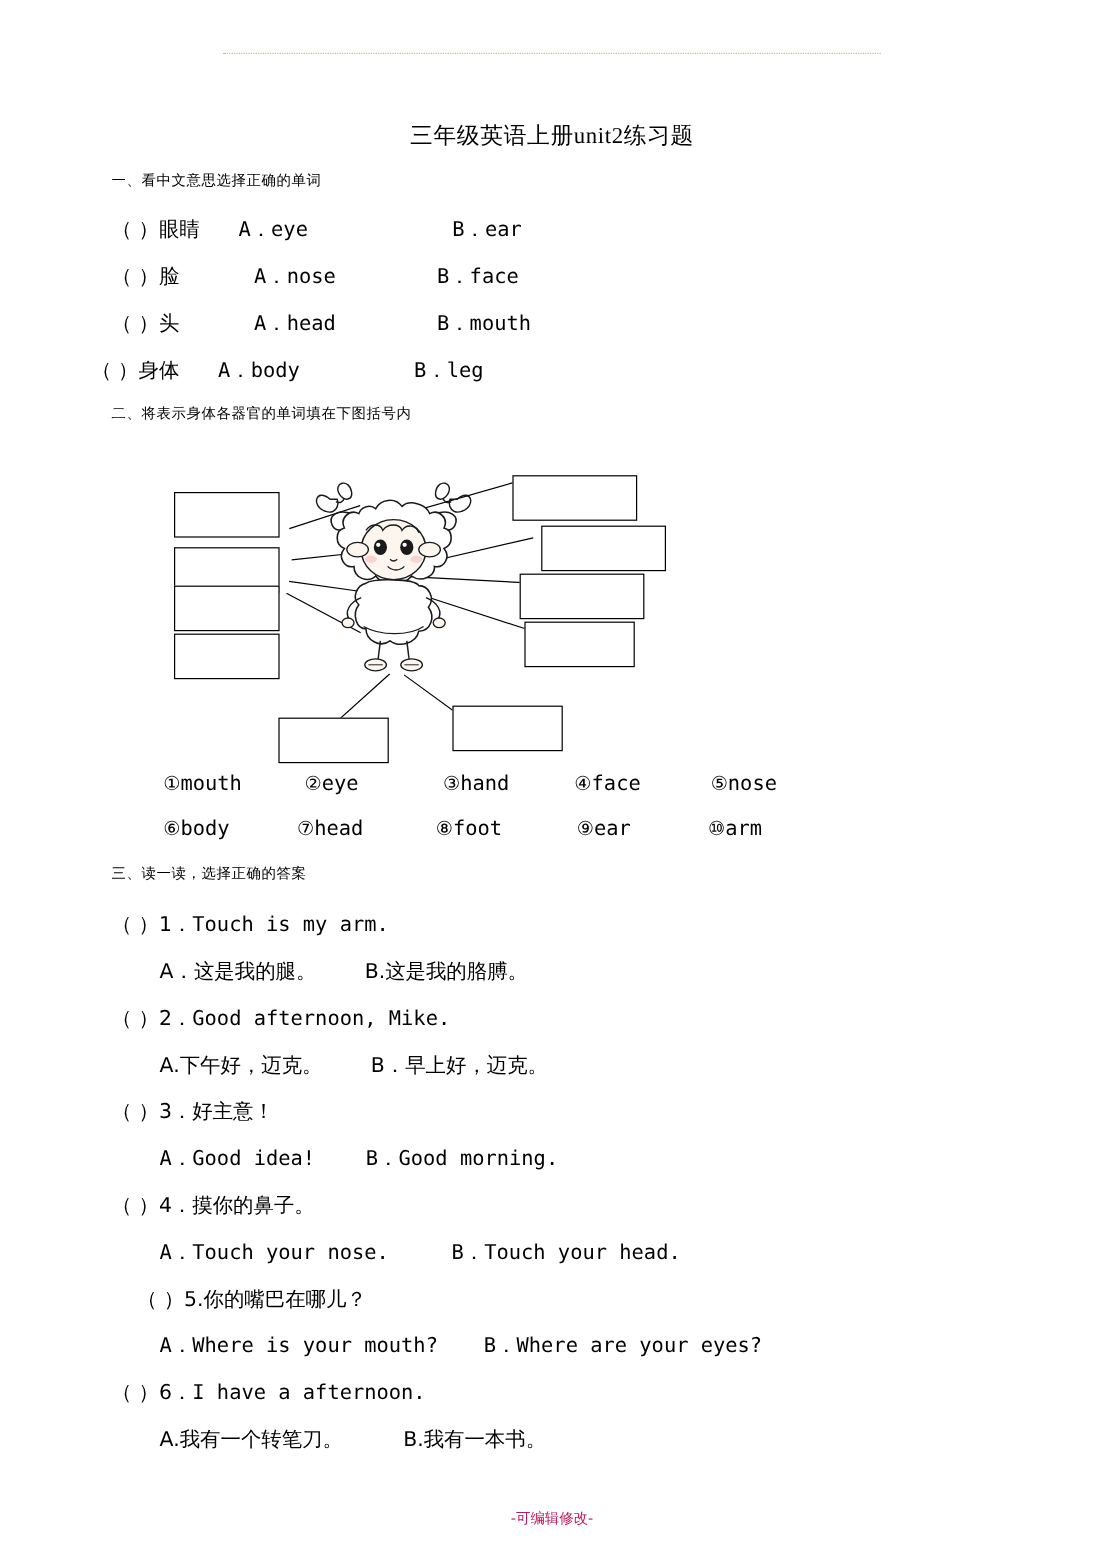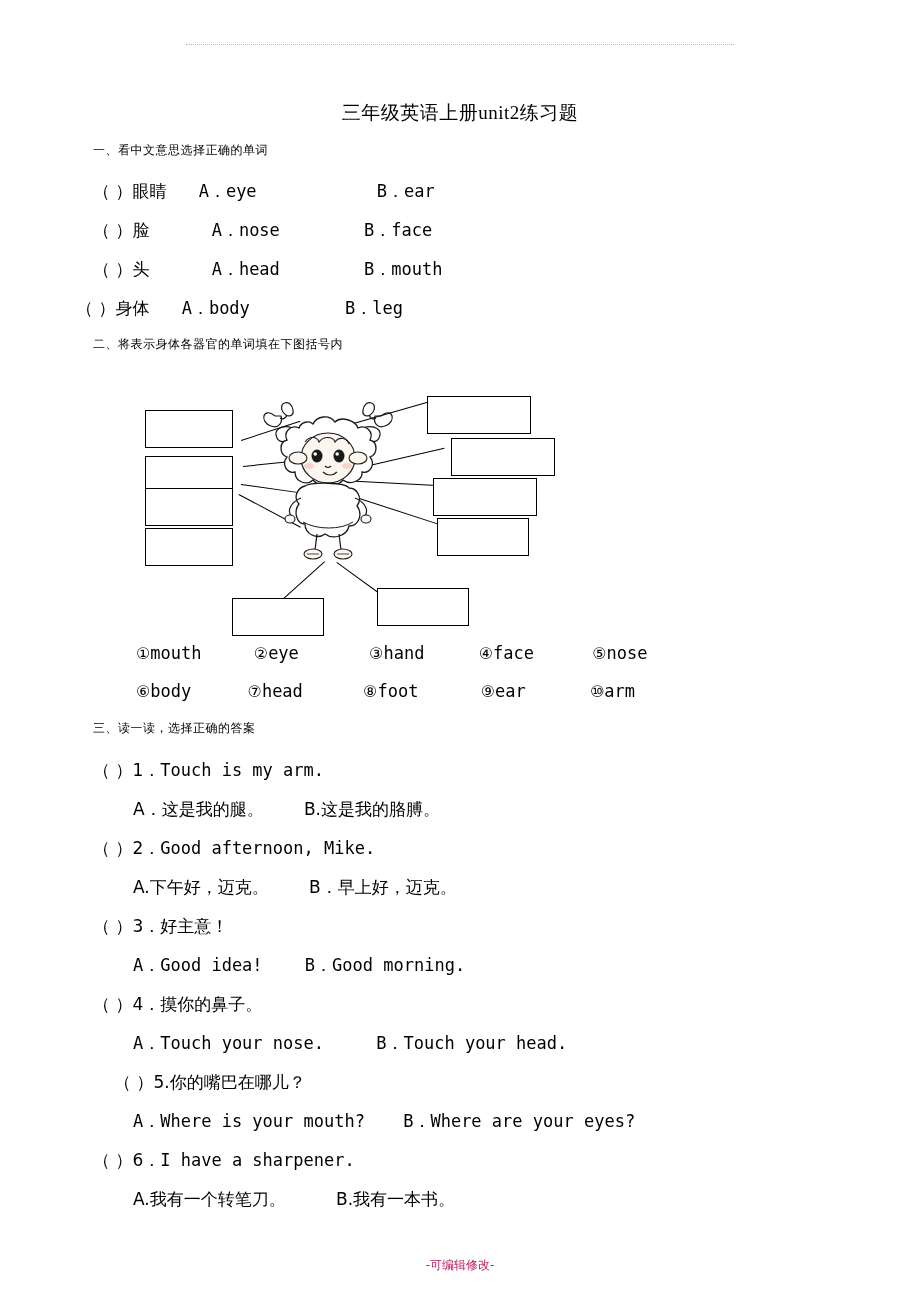--- a/index.html
+++ b/index.html
@@ -288,21 +288,21 @@
 
   <div class="q-line" style="left:93px; top:1071px;margin-left:21px;">
     <span class="cnf">（    ）</span><span class="cnf">5.</span><span class="cnf">你的嘴巴在哪儿？</span>
   </div>
   <div class="q-line" style="left:133px; top:1110px;">
     <span>A．Where is your mouth?</span>
     <span style="display:inline-block;width:28px"></span><span>B．Where are your eyes?</span>
   </div>
 
   <div class="q-line" style="left:93px; top:1149px;">
-    <span class="cnf">（    ）</span><span class="cnf">6．</span><span>I have a sharpener.</span>
+    <span class="cnf">（    ）</span><span class="cnf">6．</span><span>I have a afternoon.</span>
   </div>
   <div class="q-line" style="left:133px; top:1188px;">
     <span class="cnf">A.我有一个转笔刀。</span>
     <span style="display:inline-block;width:40px"></span><span class="cnf">B.我有一本书。</span>
   </div>
 
   <div class="footer">-可编辑修改-</div>
 </div>
 
 </body></html>

